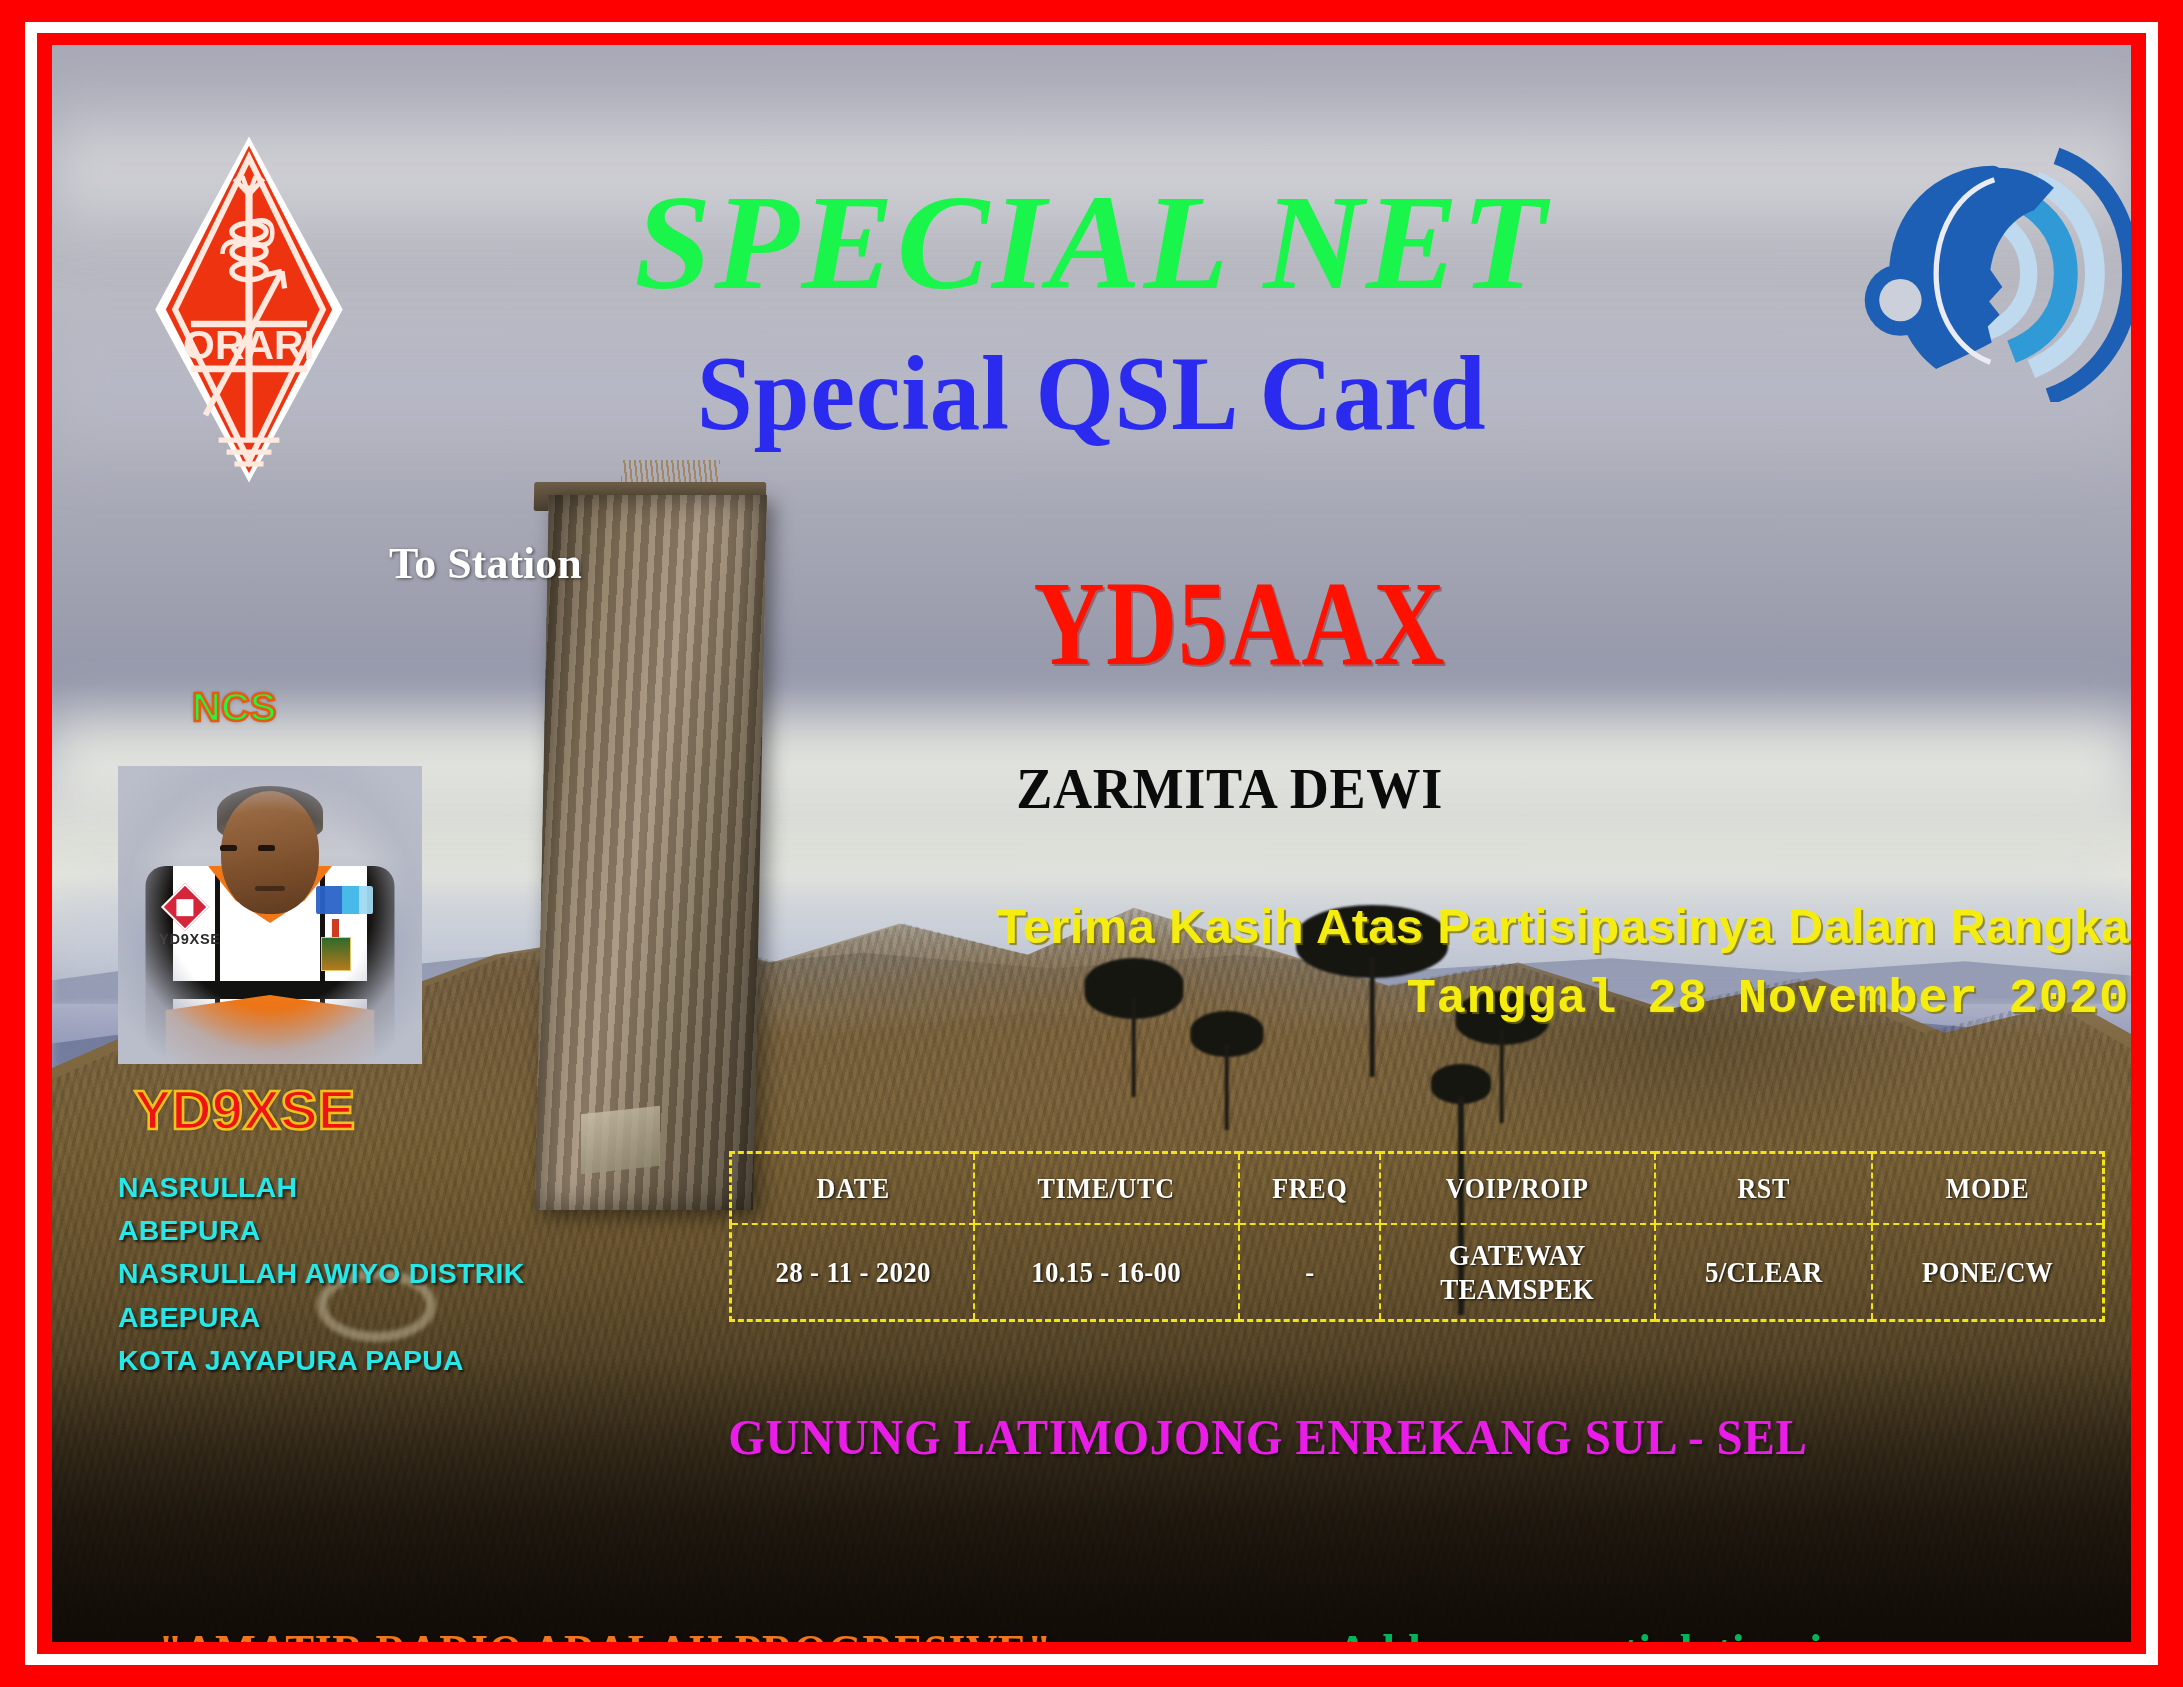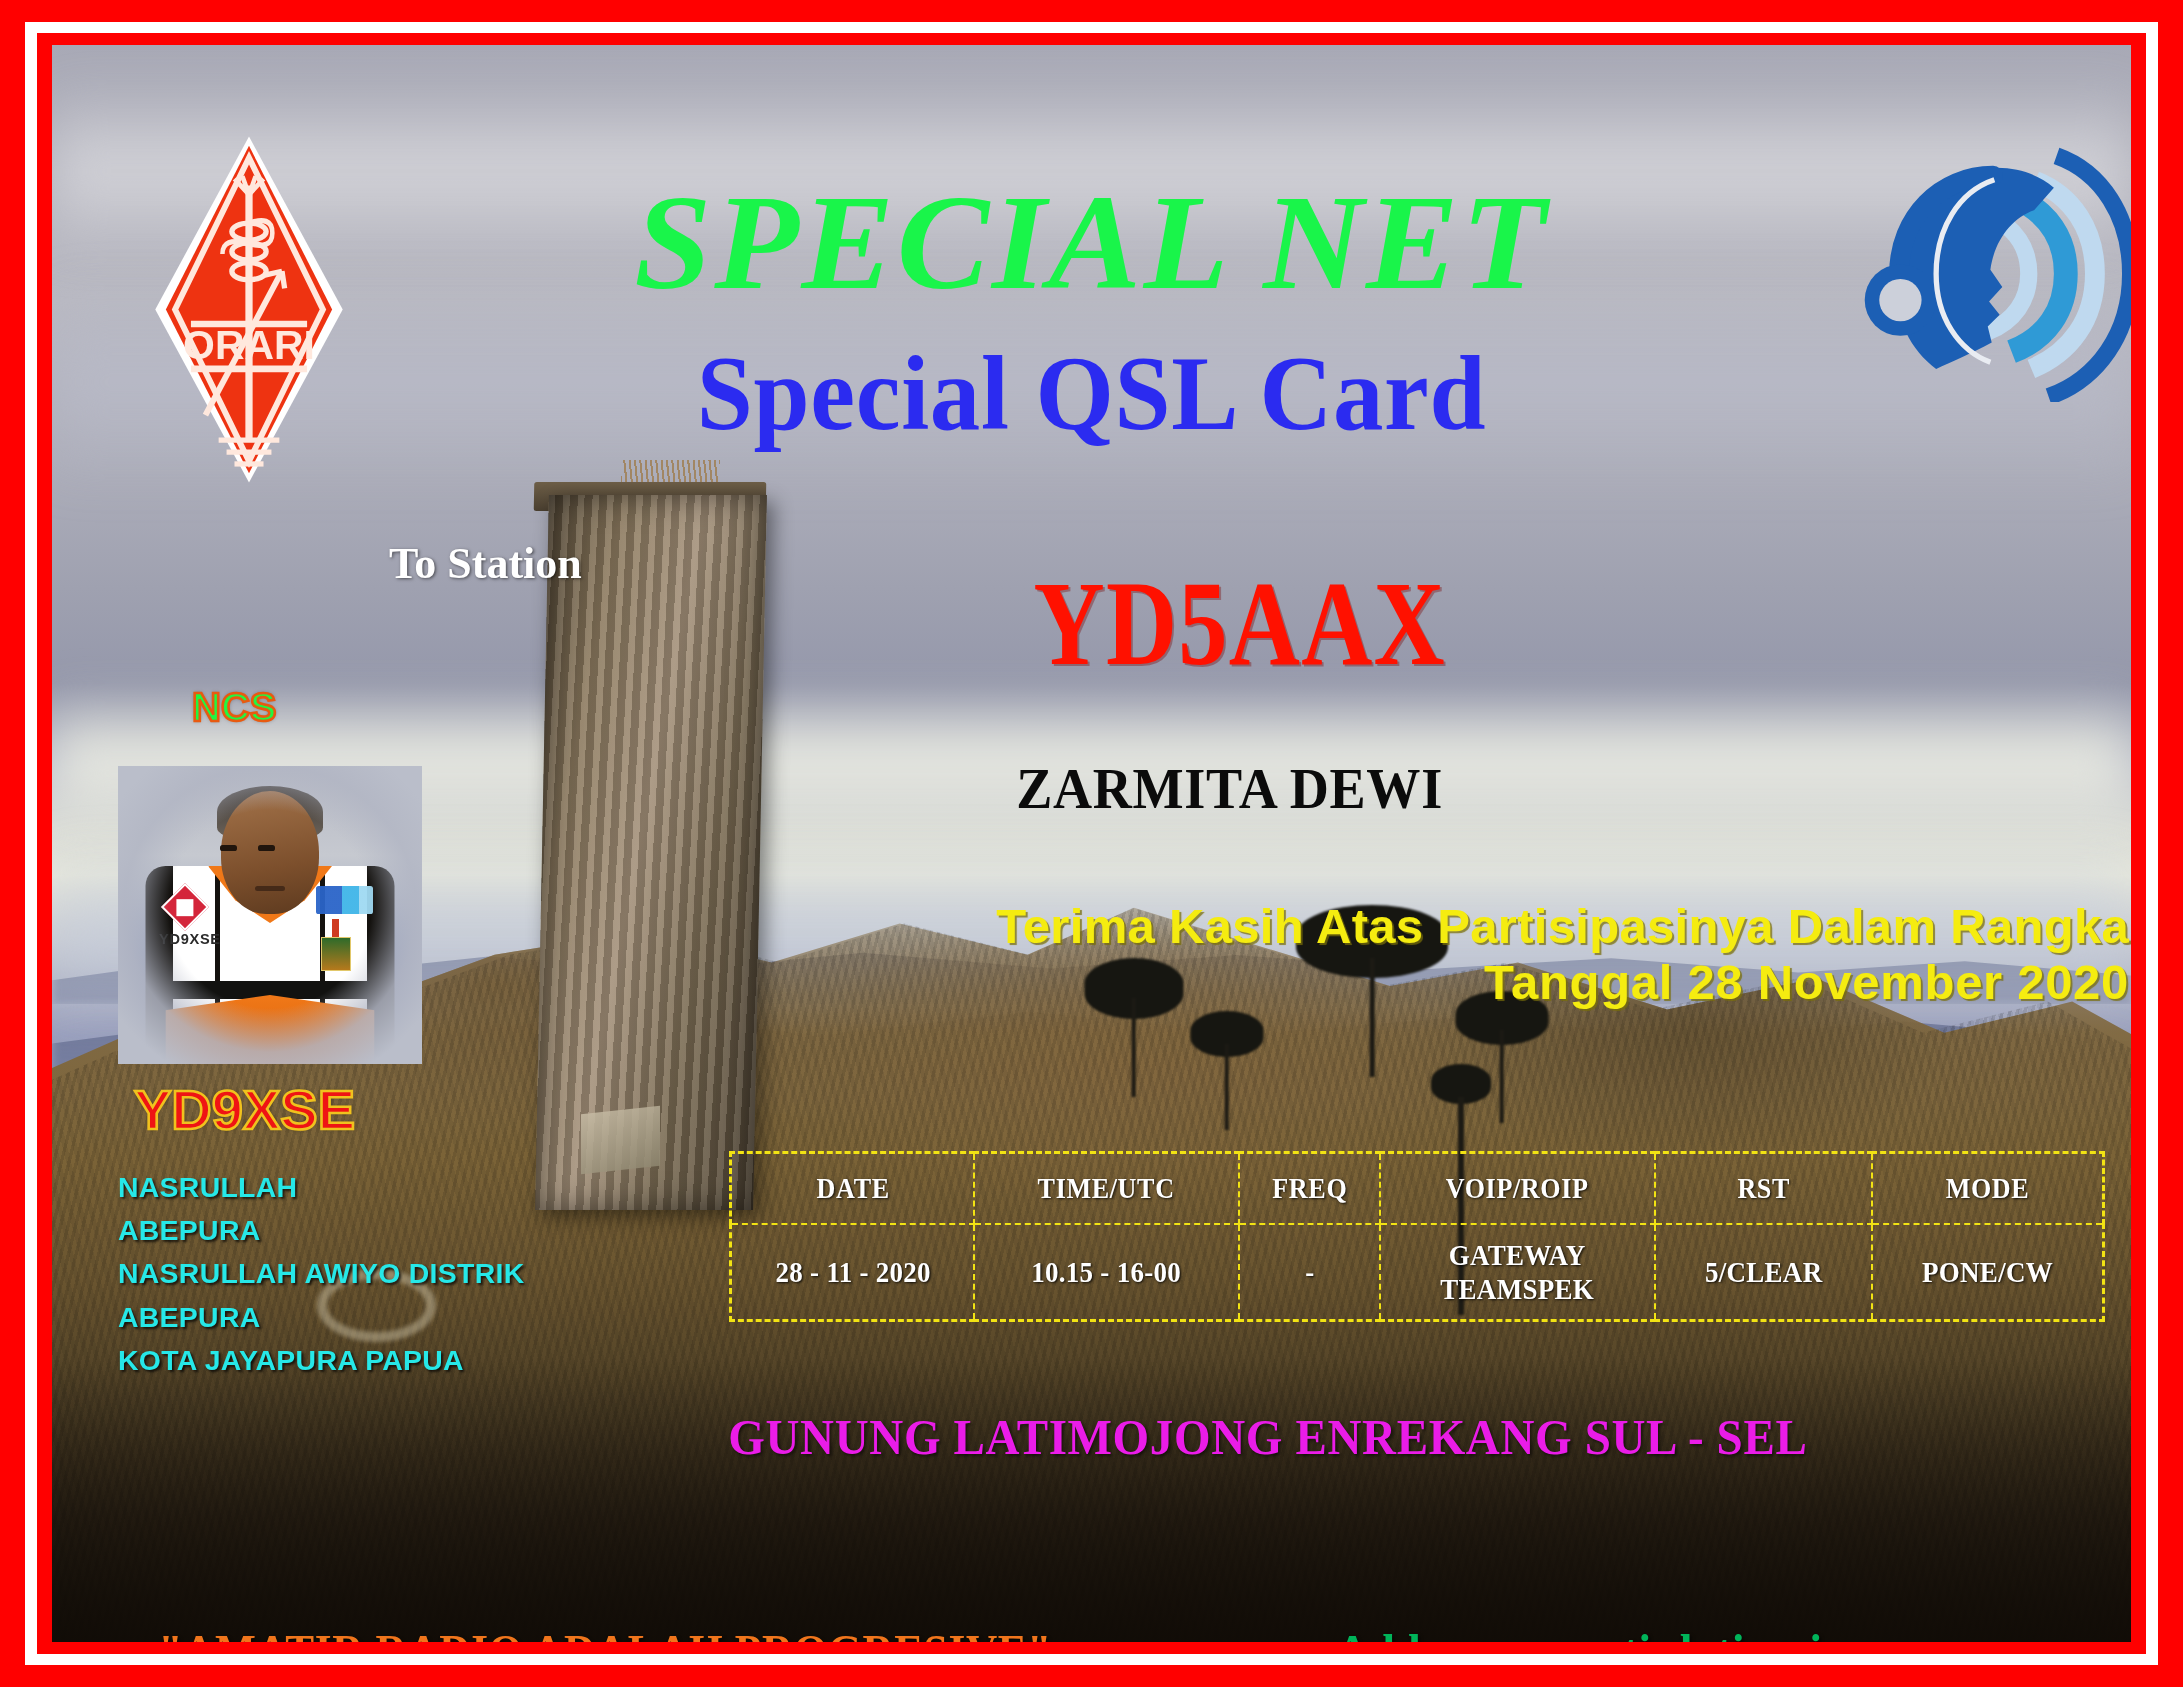--- a/index.html
+++ b/index.html
@@ -182,21 +182,22 @@
     font-size:49px;font-weight:bold;color:#f5ec10;letter-spacing:0.3px;
     text-shadow:2px 2px 0.7px rgba(120,110,10,.75);
   }
   .event{
     margin-top:14.6px;
     font-family:"Liberation Sans", sans-serif;
     font-size:46px;font-weight:bold;font-style:italic;color:#f5ec10;letter-spacing:0.7px;
     text-shadow:2px 2px 0.7px rgba(120,110,10,.75);
   }
   .eventdate{
-    font-family:Liberation Sans, sans-serif;
+    margin-top:17px;
+    font-family:Liberation Mono, monospace;
     font-size:49px;font-weight:bold;color:#f5ec10;letter-spacing:0.7px;
     text-shadow:2px 2px 0.7px rgba(120,110,10,.75);
   }
 
   
   .logtable{
     position:absolute;left:677px;top:1106px;width:1376px;
     border-collapse:collapse;
     border:3.3px dashed #f2e313;
   }

